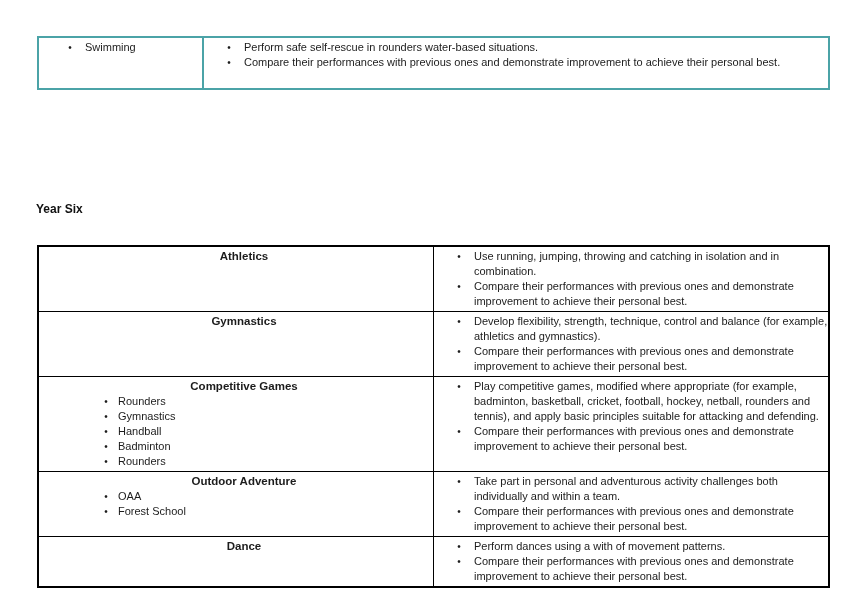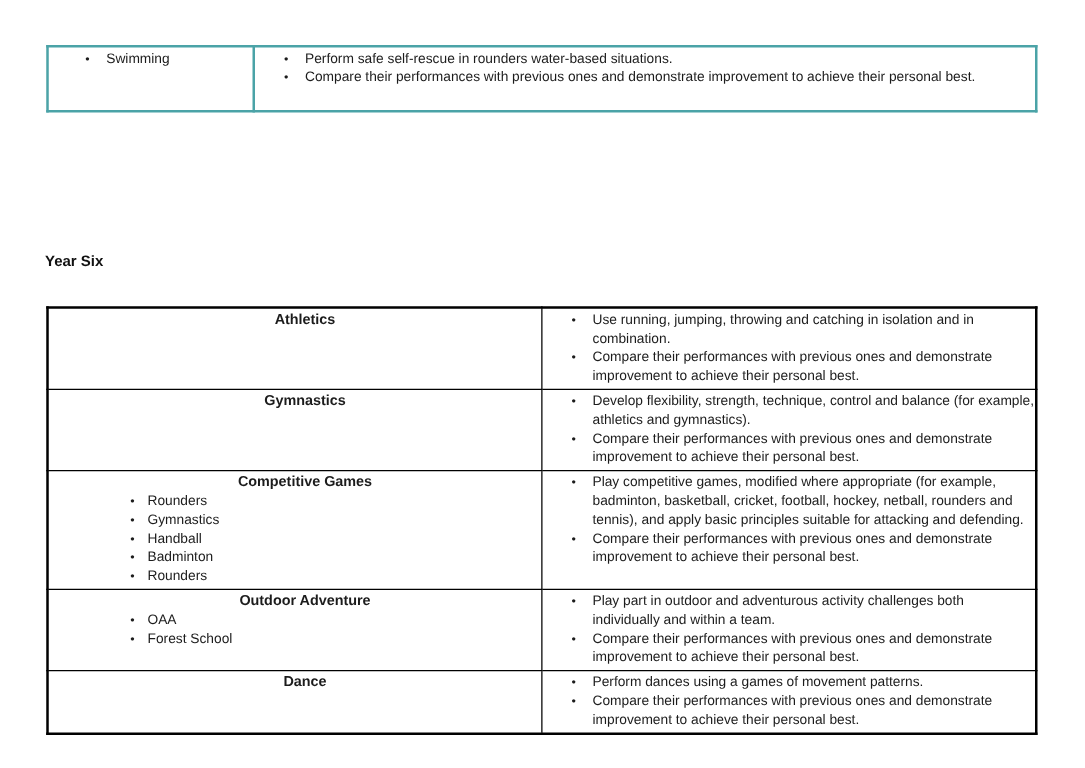--- a/index.html
+++ b/index.html
@@ -220,39 +220,39 @@
           <li>
             <span class="b">•</span>
             <span class="t">Forest School</span>
           </li>
         </ul>
       </td>
       <td class="obj-cell">
         <ul class="blist">
           <li>
             <span class="b">•</span>
-            <span class="t">Play part in outdoor and adventurous activity challenges both individually and within a team.</span>
+            <span class="t">Take part in personal and adventurous activity challenges both individually and within a team.</span>
           </li>
           <li>
             <span class="b">•</span>
             <span class="t">Compare their performances with previous ones and demonstrate improvement to achieve their personal best.</span>
           </li>
         </ul>
       </td>
     </tr>
 
     <tr class="r-dance">
       <td class="unit-cell">
         <div class="unit-title">Dance</div>
       </td>
       <td class="obj-cell">
         <ul class="blist">
           <li>
             <span class="b">•</span>
-            <span class="t">Perform dances using a games of movement patterns.</span>
+            <span class="t">Perform dances using a with of movement patterns.</span>
           </li>
           <li>
             <span class="b">•</span>
             <span class="t">Compare their performances with previous ones and demonstrate improvement to achieve their personal best.</span>
           </li>
         </ul>
       </td>
     </tr>
   </tbody>
     </table>

